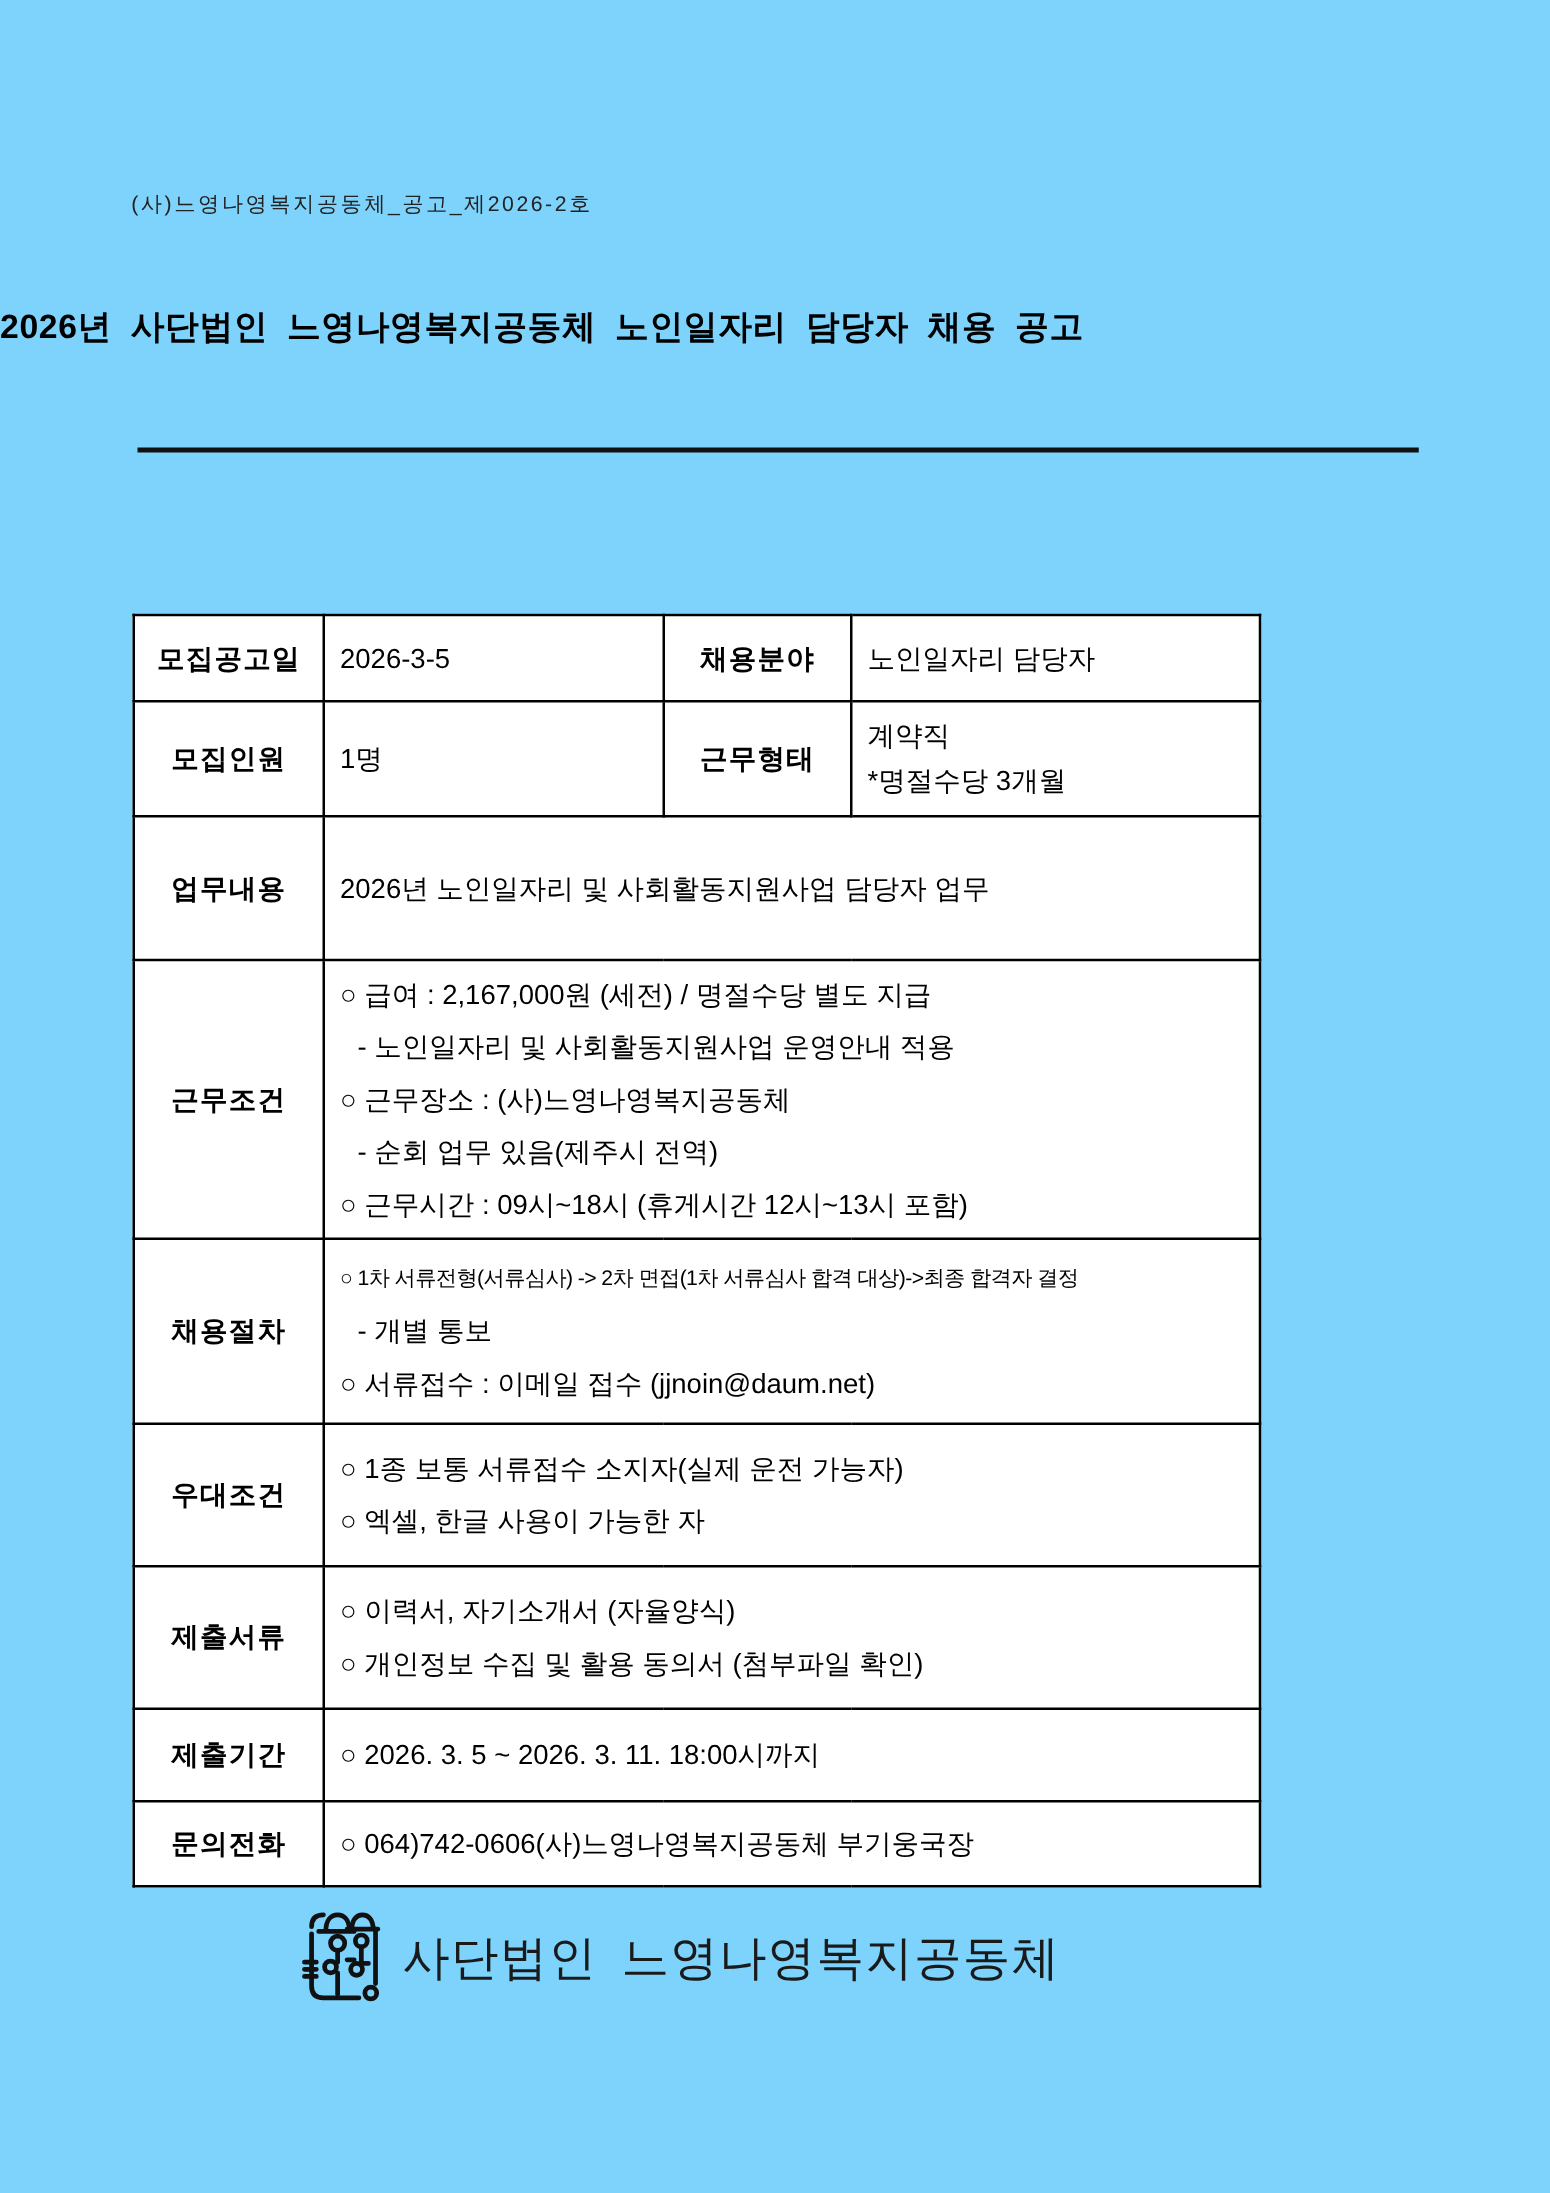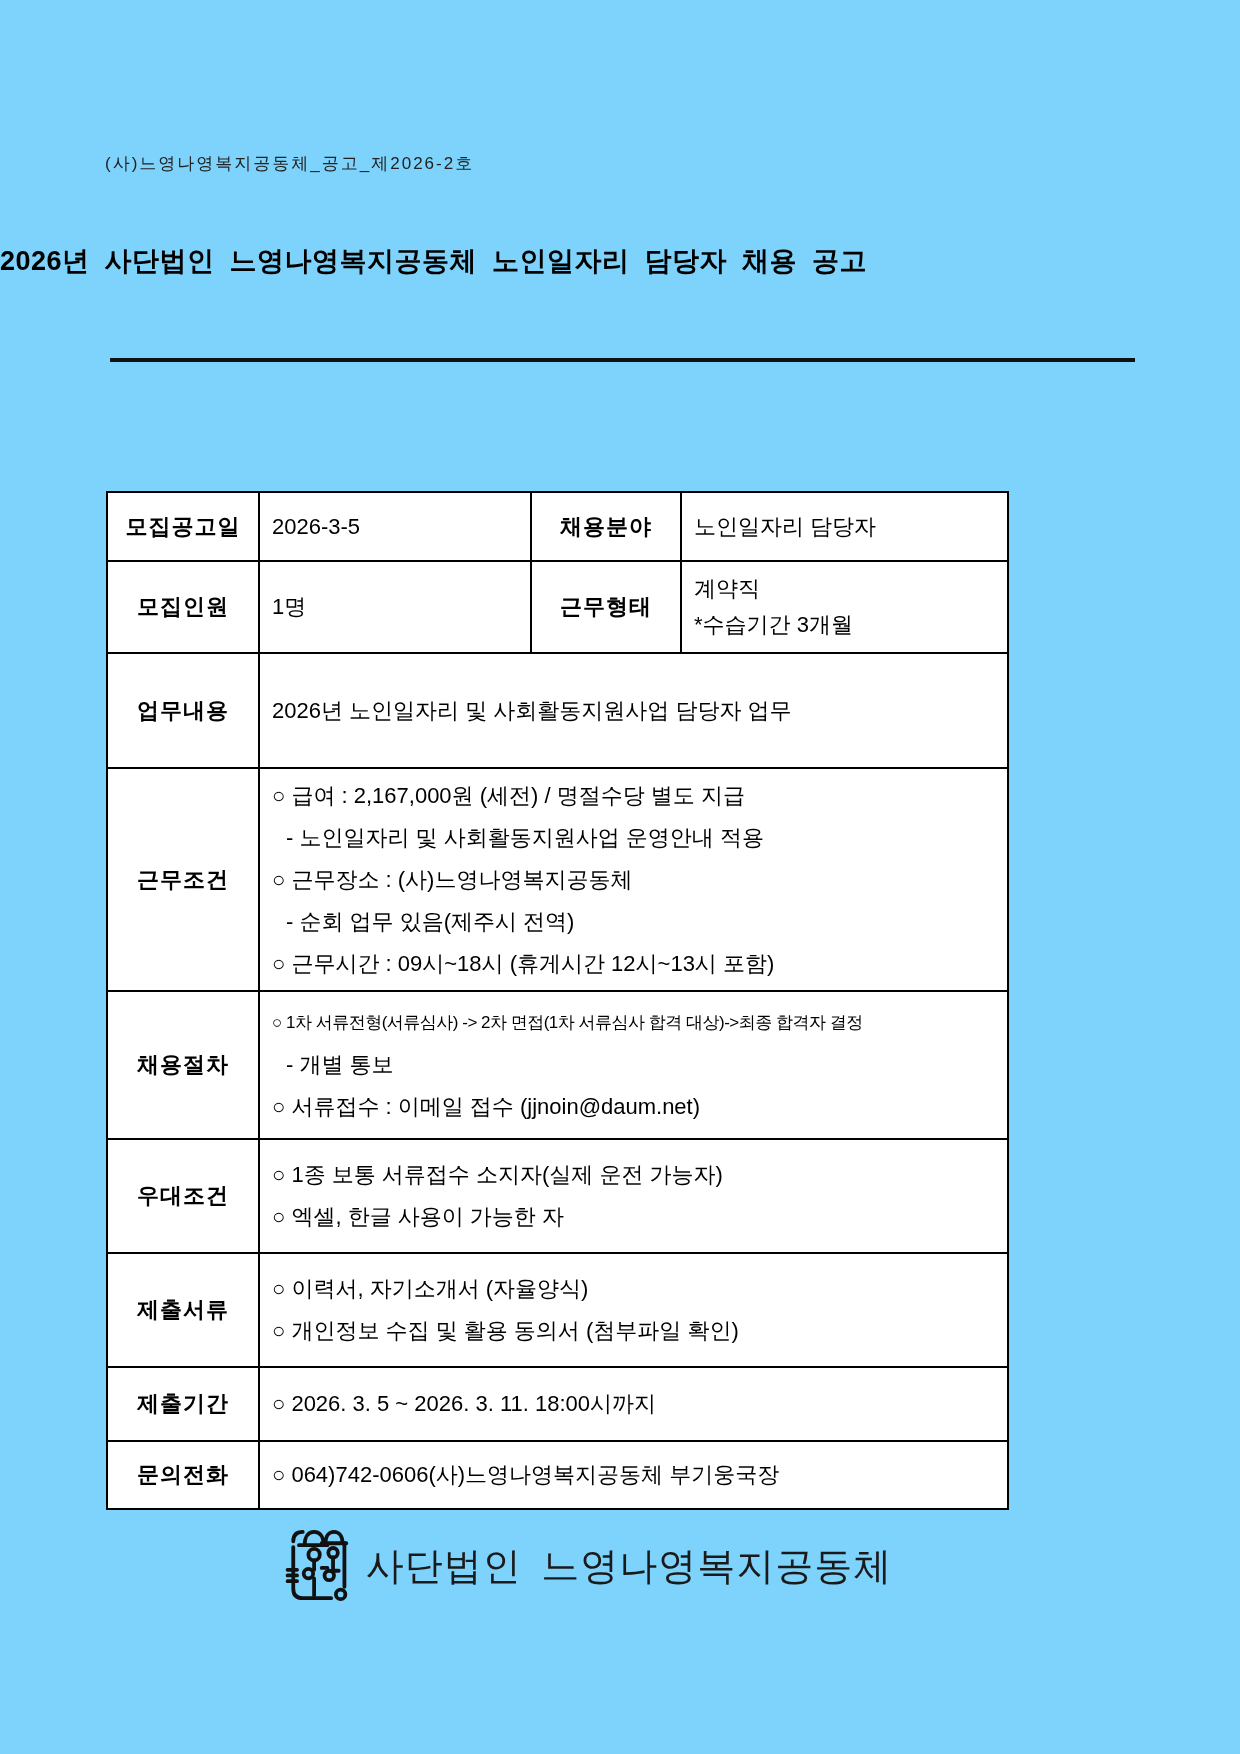--- a/index.html
+++ b/index.html
@@ -46,21 +46,21 @@
   .r2 td{height:82px;}
   .r3 td{height:105px;}
   .r4 td{height:213px;}
   .r5 td{height:138px;}
   .r6 td{height:104px;}
   .r7 td{height:104px;}
   .r8 td{height:64px;}
   .r9 td{height:58px;}
   .footer{
     position:absolute;left:0;top:1524px;width:1084px;
-    display:flex;align-items:center;justify-content:center;gap:14px;padding-left:44px;
+    display:flex;align-items:center;justify-content:center;gap:14px;
   }
   .logo{display:inline-block;width:72px;height:84px;flex:0 0 auto;}
   .org-name{
     font-size:38px;font-weight:500;color:#1a1a1a;
     letter-spacing:1px;word-spacing:8px;white-space:nowrap;
   }
 </style>
 </head>
 <body>
 
@@ -85,21 +85,21 @@
         <td class="val">2026-3-5</td>
         <td class="lbl">채용분야</td>
         <td class="val">노인일자리 담당자</td>
       </tr>
       <tr class="r2">
         <td class="lbl">모집인원</td>
         <td class="val">1명</td>
         <td class="lbl">근무형태</td>
         <td class="val">
           <div class="line">계약직</div>
-          <div class="line">*수습기간 3개월</div>
+          <div class="line">*명절수당 3개월</div>
         </td>
       </tr>
       <tr class="r3">
         <td class="lbl">업무내용</td>
         <td class="val" colspan="3">2026년 노인일자리 및 사회활동지원사업 담당자 업무</td>
       </tr>
       <tr class="r4">
         <td class="lbl">근무조건</td>
         <td class="val" colspan="3">
           <div class="line">○ 급여 : 2,167,000원 (세전) / 명절수당 별도 지급</div>

